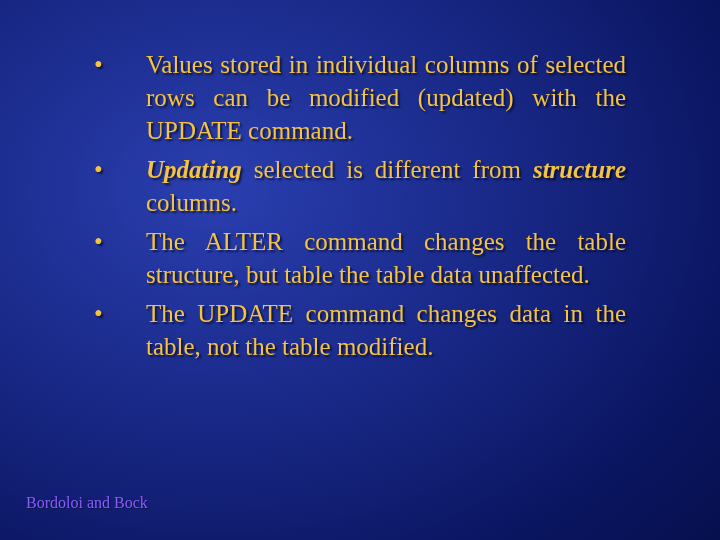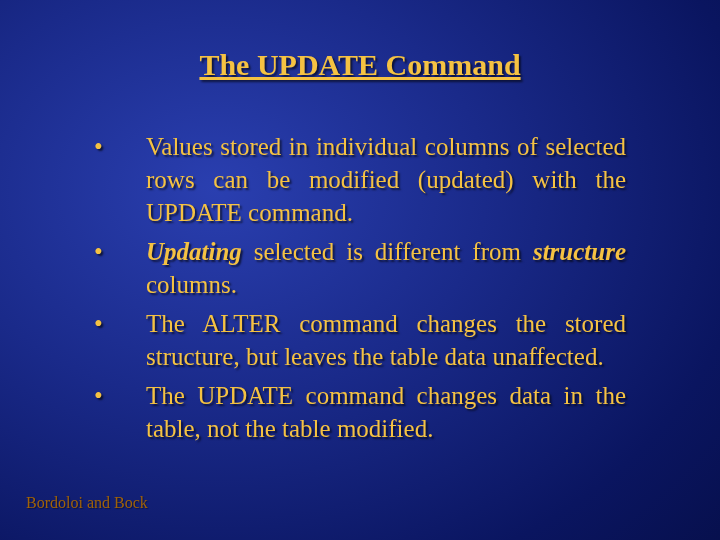--- a/index.html
+++ b/index.html
@@ -54,42 +54,41 @@
   }
   .italic {
     font-style: italic;
     font-weight: bold;
   }
   .footer {
     position: absolute;
     left: 26px;
     bottom: 28px;
     font-size: 16px;
-    color: #a16207;
+    color: #8b5cf6;
     text-shadow: 1px 1px 1px rgba(0,0,0,0.4);
   }
 </style>
 </head>
 <body>
 
 <div class="slide">
-  <div class="title">The UPDATE Command</div>
 
   <ul class="bullets">
     <li>
       <span class="bullet-marker">•</span>
       <span class="bullet-text">Values stored in individual columns of selected rows can be modified (updated) with the UPDATE command.</span>
     </li>
     <li>
       <span class="bullet-marker">•</span>
       <span class="bullet-text"><span class="italic">Updating</span><span> selected is different from </span><span class="italic">structure</span><span> columns.</span></span>
     </li>
     <li>
       <span class="bullet-marker">•</span>
-      <span class="bullet-text">The ALTER command changes the stored structure, but leaves the table data unaffected.</span>
+      <span class="bullet-text">The ALTER command changes the table structure, but table the table data unaffected.</span>
     </li>
     <li>
       <span class="bullet-marker">•</span>
       <span class="bullet-text">The UPDATE command changes data in the table, not the table modified.</span>
     </li>
   </ul>
 </div>
 
 <div class="footer">Bordoloi and Bock</div>
 

